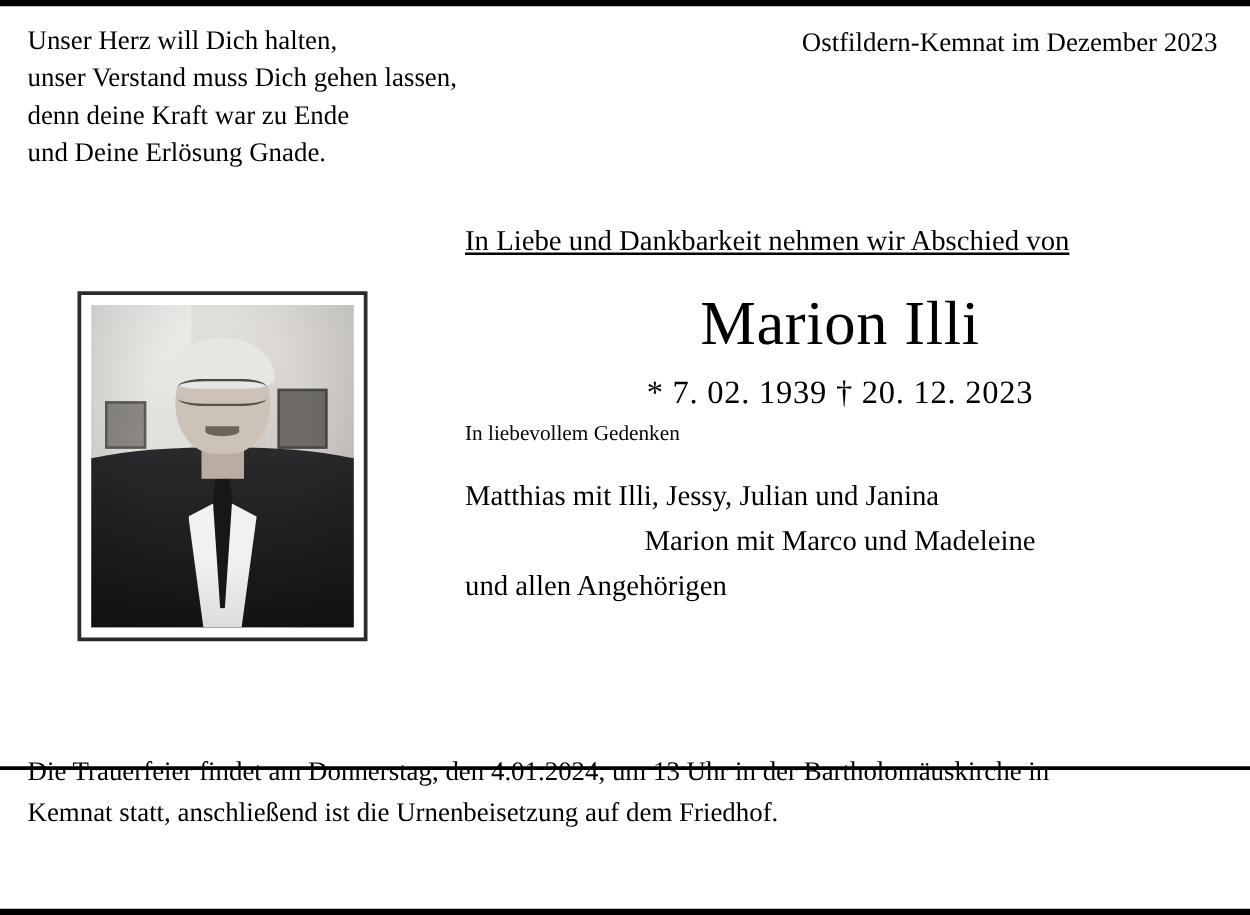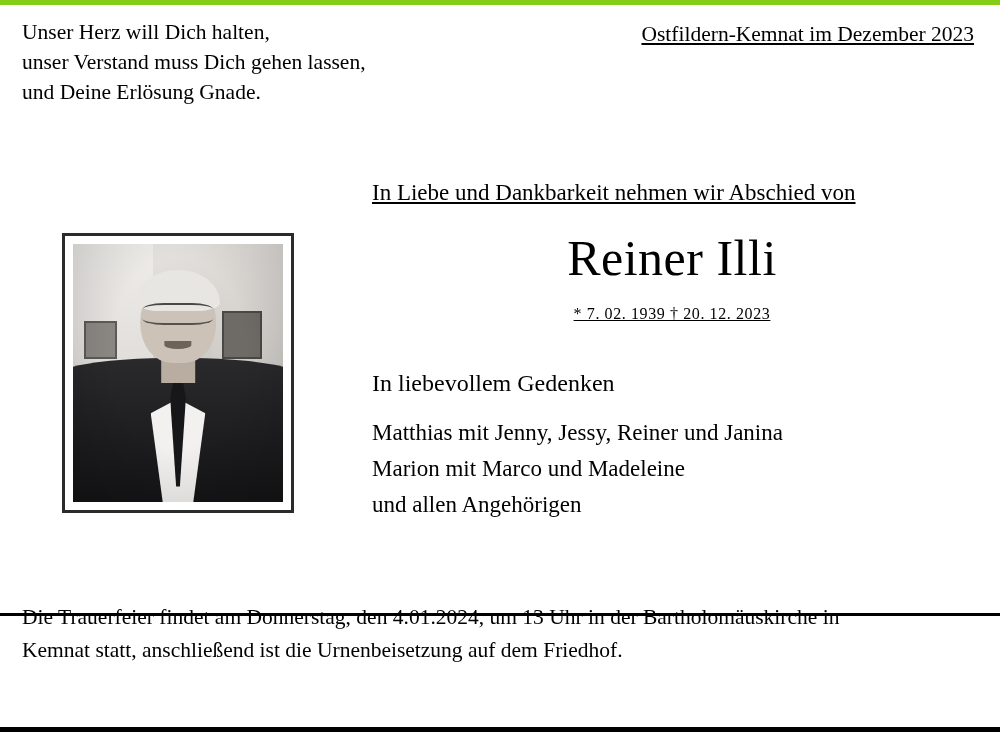--- a/index.html
+++ b/index.html
@@ -12,21 +12,21 @@
     height: 732px;
     font-family: "Liberation Serif", serif;
     color: #000000;
     overflow: hidden;
   }
   .page {
     position: relative;
     width: 1000px;
     height: 732px;
     box-sizing: border-box;
-    border-top: 5px solid #84cc16;
+    border-top: 5px solid #000000;
     border-bottom: 5px solid #000;
     background: #ffffff;
   }
 
   
   .poem {
     position: absolute;
     left: 22px;
     top: 12px;
     width: 420px;
@@ -39,21 +39,20 @@
 
   
   .placedate {
     position: absolute;
     right: 26px;
     top: 14px;
     font-size: 21.5px;
     line-height: 30px;
     text-align: right;
     white-space: nowrap;
-    text-decoration: underline;
   }
 
   
   .portrait-frame {
     position: absolute;
     left: 62px;
     top: 228px;
     width: 232px;
     height: 280px;
     background: #ffffff;
@@ -190,39 +189,38 @@
   }
   .name {
     margin-top: 18px;
     font-size: 50px;
     line-height: 58px;
     text-align: center;
     letter-spacing: 0.5px;
   }
   .dates {
     margin-top: 12px;
-    font-size: 16px;
+    font-size: 26px;
     line-height: 30px;
     text-align: center;
     letter-spacing: 0.6px;
-    text-decoration: underline;
   }
   .memoriam {
-    margin-top: 36px;
-    font-size: 24px;
+    font-size: 17px;
     line-height: 36px;
     white-space: nowrap;
   }
   .family {
     margin-top: 14px;
   }
   .family-line {
     font-size: 23px;
     line-height: 36px;
     white-space: nowrap;
+    text-align: center;
   }
   .family-line.left {
     text-align: left;
   }
 
   
   .divider {
     position: absolute;
     left: 0;
     right: 0;
@@ -242,20 +240,21 @@
   }
 </style>
 </head>
 <body>
 
 <div class="page">
 
   <div class="poem">
     <div class="poem-line">Unser Herz will Dich halten,</div>
     <div class="poem-line">unser Verstand muss Dich gehen lassen,</div>
+    <div class="poem-line">denn deine Kraft war zu Ende</div>
     <div class="poem-line">und Deine Erlösung Gnade.</div>
   </div>
 
   <div class="placedate">Ostfildern-Kemnat im Dezember 2023</div>
 
   <div class="portrait-frame">
     <div class="portrait">
       <div class="p-wall-left"></div>
       <div class="p-wall-right"></div>
       <div class="p-picture"></div>
@@ -268,27 +267,27 @@
       <div class="p-hair"></div>
       <div class="p-glasses"></div>
       <div class="p-mouth"></div>
       <div class="p-vignette"></div>
     </div>
   </div>
 
   <div class="main">
     <div class="intro-line">In Liebe und Dankbarkeit nehmen wir Abschied von</div>
 
-    <div class="name">Reiner Illi</div>
+    <div class="name">Marion Illi</div>
     <div class="dates">* 7. 02. 1939    † 20. 12. 2023</div>
 
     <div class="memoriam">In liebevollem Gedenken</div>
 
     <div class="family">
-      <div class="family-line left">Matthias mit Jenny, Jessy, Reiner und Janina</div>
+      <div class="family-line left">Matthias mit Illi, Jessy, Julian und Janina</div>
       <div class="family-line">Marion mit Marco und Madeleine</div>
       <div class="family-line left">und allen Angehörigen</div>
     </div>
   </div>
 
   <div class="divider"></div>
 
   <div class="footer">
     <div class="footer-line">Die Trauerfeier findet am Donnerstag, den 4.01.2024, um 13 Uhr in der Bartholomäuskirche in</div>
     <div class="footer-line">Kemnat statt, anschließend ist die Urnenbeisetzung auf dem Friedhof.</div>

